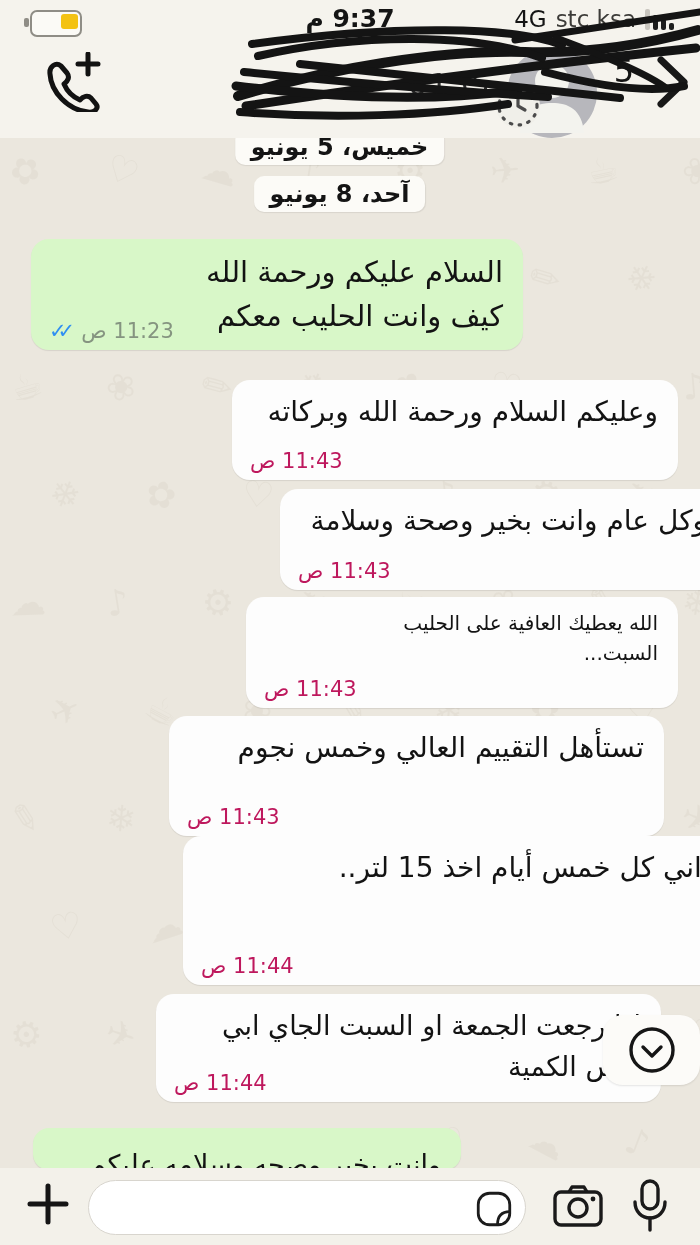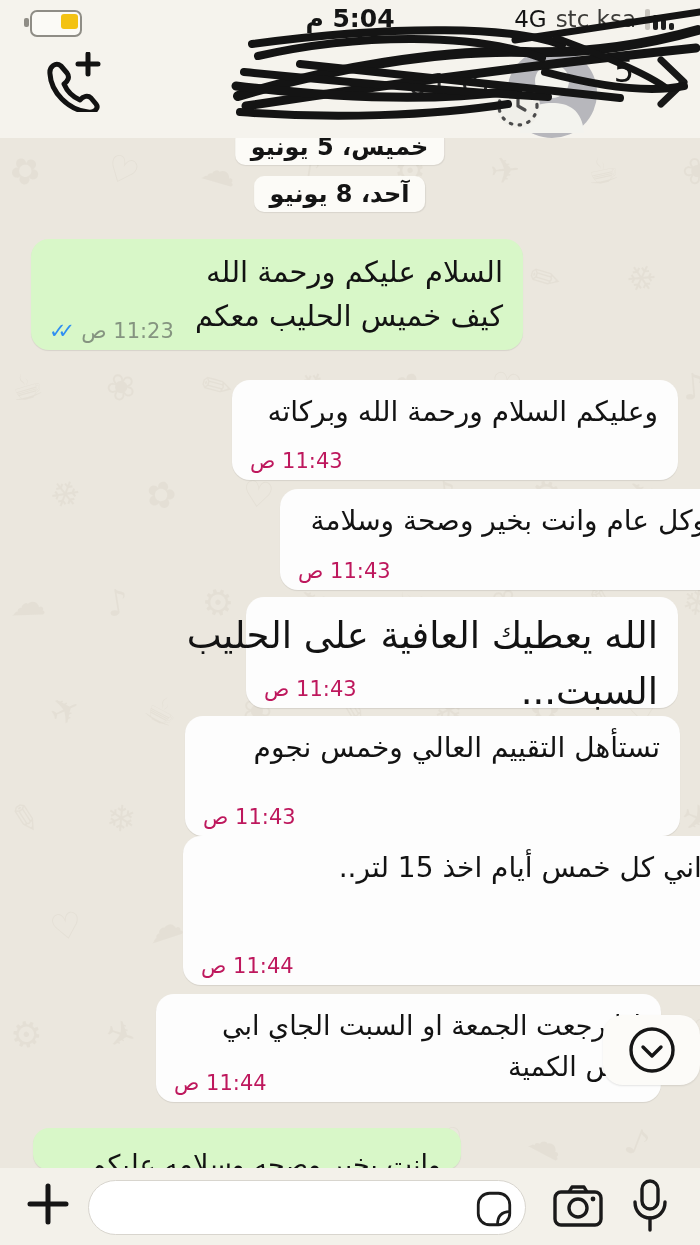--- a/index.html
+++ b/index.html
@@ -134,21 +134,21 @@
       <span style="left: 434px; top: 1122px; transform: rotate(-25deg);">♡</span>
       <span style="left: 530px; top: 1122px; transform: rotate(28deg);">☁</span>
       <span style="left: 626px; top: 1122px; transform: rotate(21deg);">♪</span>
     </div>
 
   <div class="header">
     <div class="battery">
       <span class="cap"></span>
         <span class="fill"></span>
     </div>
-    <div class="sb-time" dir="rtl">5:04 م</div>
+    <div class="sb-time" dir="rtl">9:37 م</div>
     <div class="sb-right">
       <span>4G</span>
       <span class="carrier">stc ksa</span>
       <span class="sig">
         <i style="height:21px;background:#c9c6bf"></i>
           <i style="height:15px"></i>
           <i style="height:11px"></i>
           <i style="height:7px"></i>
       </span>
     </div>
@@ -201,21 +201,21 @@
   </div>
 
   <div id="chips">
       <div class="chip" dir="rtl" style="top: 129px; z-index: 3;">خميس، 5 يونيو</div>
       <div class="chip" dir="rtl" style="top: 176px; z-index: 2;">آحد، 8 يونيو</div>
     </div>
   <div id="messages">
       <div class="bubble out" style="top: 239px; left: 31px; width: 492px; height: 111px;">
         <div class="mtext" style="font-size: 29px;">
           <div class="ln">السلام عليكم ورحمة الله</div>
-          <div class="ln">كيف خميس الحليب معكم</div>
+          <div class="ln">كيف وانت الحليب معكم</div>
         </div>
         <div class="mtime">
           <span class="ticks">✓✓</span>
           <span dir="rtl">11:23 ص</span>
         </div>
       </div>
       <div class="bubble in" style="top: 380px; left: 232px; width: 446px; height: 100px;">
         <div class="mtext" style="font-size: 28px;">
           <div class="ln">وعليكم السلام ورحمة الله وبركاته</div>
         </div>
@@ -225,29 +225,29 @@
       </div>
       <div class="bubble in" style="top: 489px; left: 232px; width: 446px; height: 101px; margin-left: 48px;">
         <div class="mtext" style="font-size: 28px;">
           <div class="ln">وكل عام وانت بخير وصحة وسلامة</div>
         </div>
         <div class="mtime">
           <span dir="rtl">11:43 ص</span>
         </div>
       </div>
       <div class="bubble in" style="top: 597px; left: 246px; width: 432px; height: 111px;">
-        <div class="mtext" style="font-size: 37px;">
+        <div class="mtext" style="font-size: 20px;">
           <div class="ln">الله يعطيك العافية على الحليب</div>
           <div class="ln">السبت...</div>
         </div>
         <div class="mtime">
           <span dir="rtl">11:43 ص</span>
         </div>
       </div>
-      <div class="bubble in" style="top: 716px; left: 185px; width: 495px; height: 120px;">
+      <div class="bubble in" style="top: 716px; left: 169px; width: 495px; height: 120px;">
         <div class="mtext" style="font-size: 28px;">
           <div class="ln">تستأهل التقييم العالي وخمس نجوم</div>
         </div>
         <div class="mtime">
           <span dir="rtl">11:43 ص</span>
         </div>
       </div>
       <div class="bubble in" style="top: 836px; left: 183px; width: 596px; height: 149px;">
         <div class="mtext" style="font-size: 28px;">
           <div class="ln">النية اني كل خمس أيام اخذ 15 لتر..</div>

